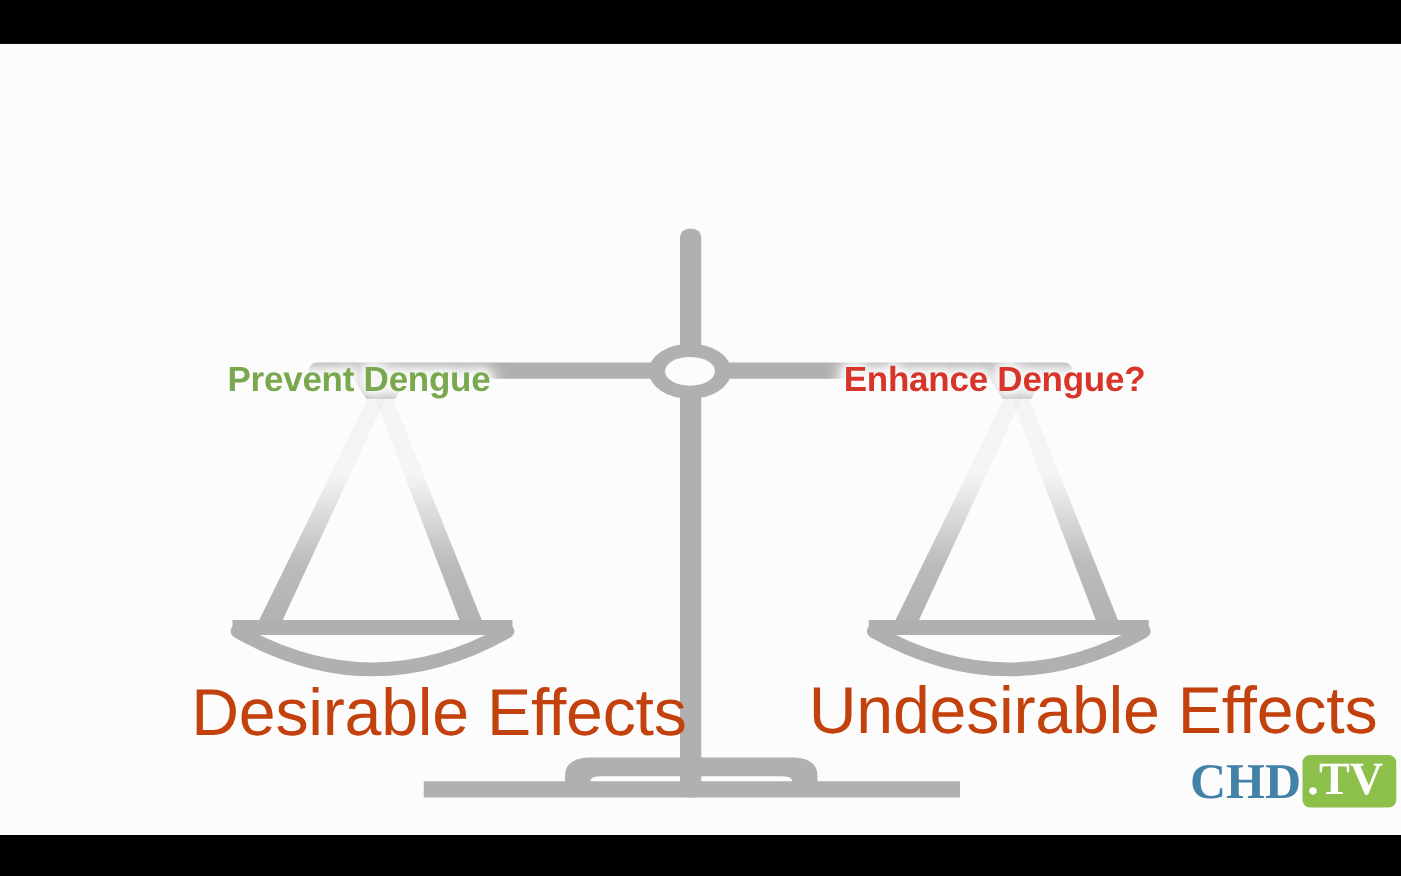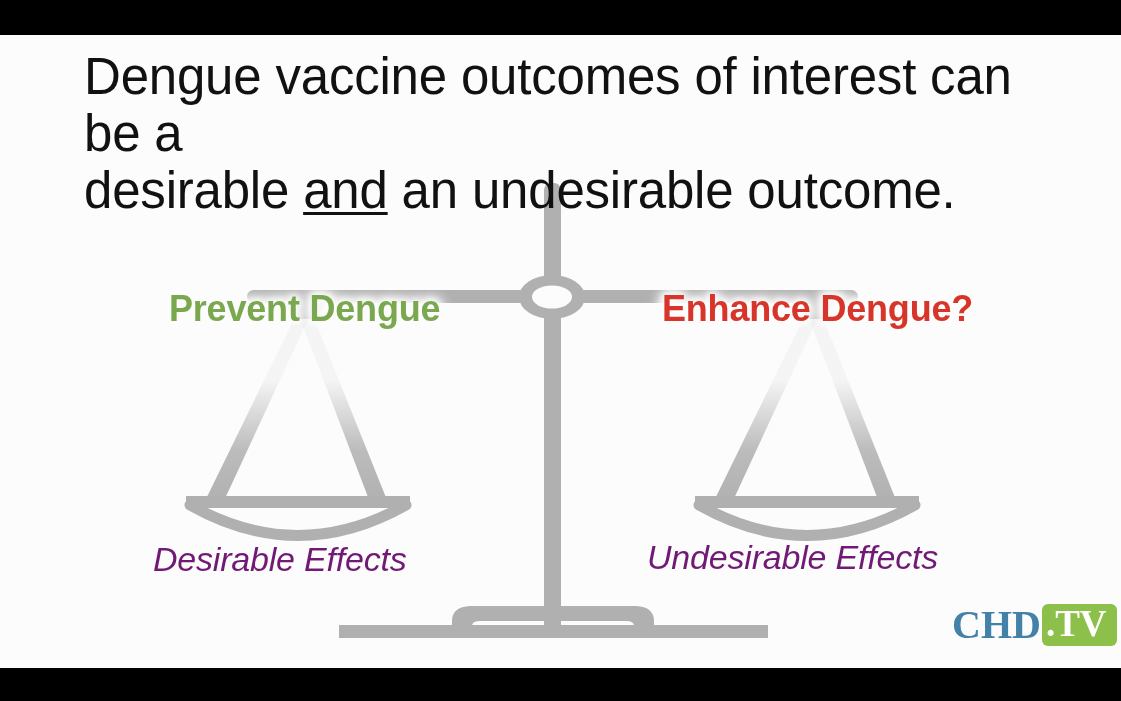--- a/index.html
+++ b/index.html
@@ -67,53 +67,53 @@
     position: absolute;
     left: 0;
     top: 0;
     width: 1121px;
     height: 633px;
   }
 
   
   .pan-label {
     position: absolute;
-    font-size: 36px;
+    font-size: 28px;
     font-weight: bold;
     letter-spacing: -0.2px;
     white-space: nowrap;
     z-index: 20;
     text-shadow:
        0 0  7px #fcfcfc,  0 0 7px #fcfcfc,
        0 0 12px #fcfcfc,  0 0 12px #fcfcfc,
        0 0 16px #fcfcfc,  0 0 16px #fcfcfc,
        0 0 20px #fcfcfc;
+    margin-left: 13px;
   }
   #label-prevent-dengue {
     left: 169px;
     top: 253px;
     color: #7aa84f;
   }
   #label-enhance-dengue {
     left: 662px;
     top: 253px;
     color: #d8352a;
     text-align: right;
   }
 
   
   .effect-caption {
     position: absolute;
-    font-size: 34px;
+    font-size: 53px;
     font-weight: 400;
-    color: #701a75;
+    color: #c2410c;
     white-space: nowrap;
     letter-spacing: -0.2px;
     z-index: 20;
-    font-style: italic;
   }
   #caption-desirable   { left: 153px; top: 505px; }
   #caption-undesirable { left: 623px; top: 503px; margin-left: 24px; }
 
   
   #chdtv-logo {
     position: absolute;
     left: 952px;
     top: 569px;
     display: flex;
@@ -189,21 +189,20 @@
 
       <g>
         <path d="M 792 268 L 835 268 L 825 284 L 802 284 Z" fill="#b0b0b0"></path>
         <path d="M 806 278 L 820 278 L 731 470 L 712 470 Z" fill="url(#stringFade)"></path>
         <path d="M 807 278 L 821 278 L 898 470 L 880 470 Z" fill="url(#stringFade)"></path>
         <rect x="695" y="461" width="224" height="12" fill="#b0b0b0"></rect>
         <path d="M 699 470 Q 807 531 915 470" fill="none" stroke="#b0b0b0" stroke-width="11" stroke-linecap="round"></path>
       </g>
     </svg>
 
-    <div id="slide-title"><span>Dengue vaccine outcomes of interest can be a</span><br><span>desirable </span><span class="u">and</span><span> an undesirable outcome.</span></div>
 
     <div class="pan-label" id="label-prevent-dengue">Prevent Dengue</div>
 
     <div class="pan-label" id="label-enhance-dengue">Enhance Dengue?</div>
 
     <div class="effect-caption" id="caption-desirable">Desirable Effects</div>
 
     <div class="effect-caption" id="caption-undesirable">Undesirable Effects</div>
 
     <div id="chdtv-logo">

